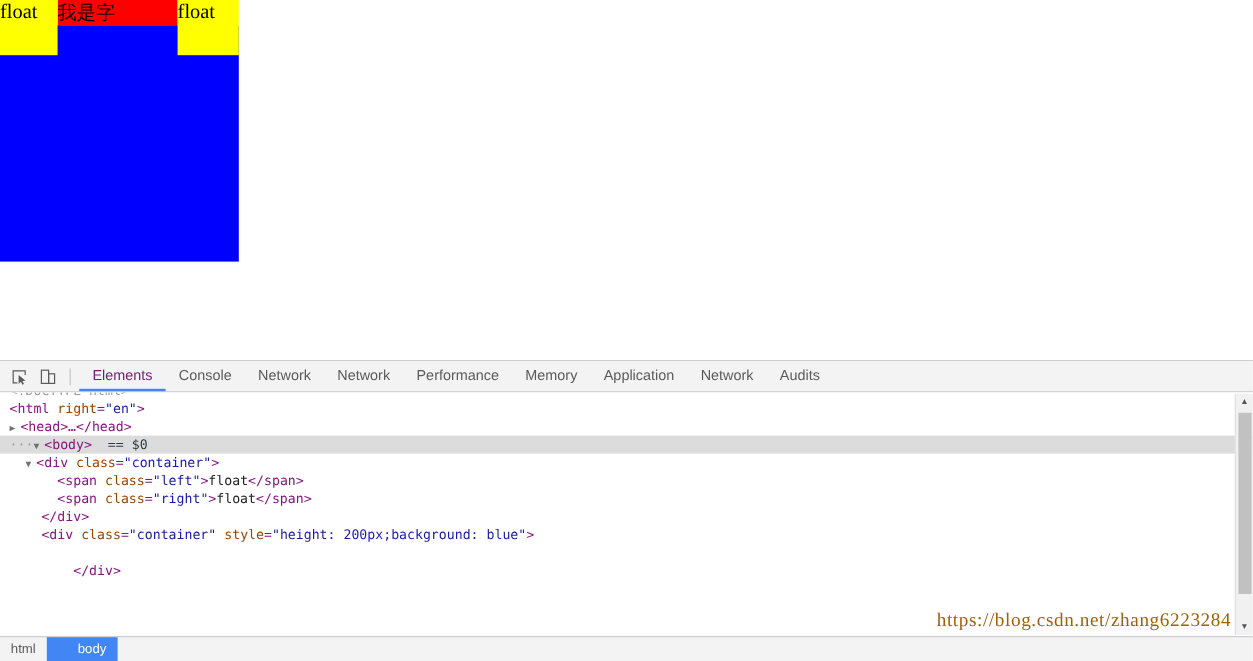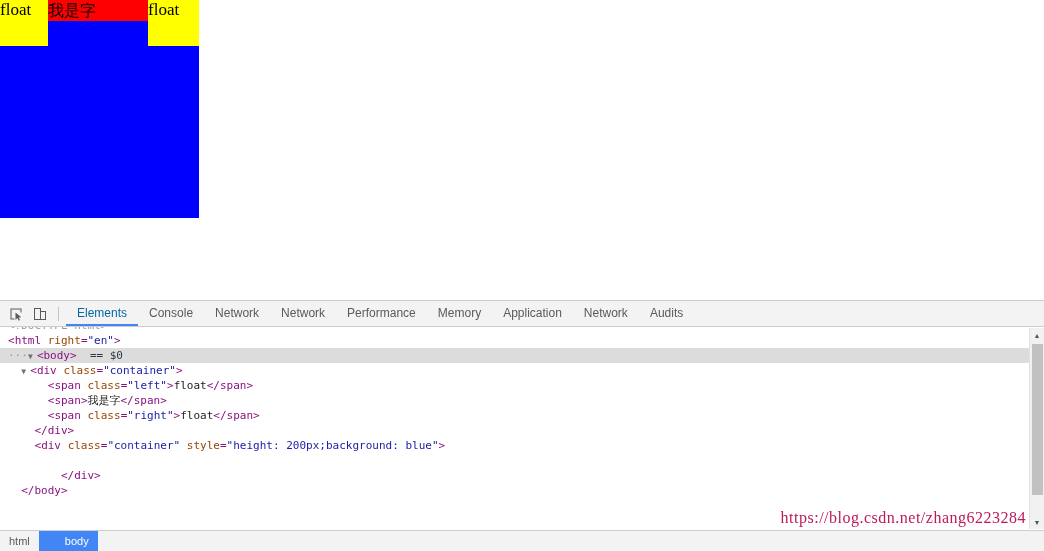--- a/index.html
+++ b/index.html
@@ -119,21 +119,21 @@
     padding: 0 11px;
     font-size: 12px;
     color: #5a5a5a;
     line-height: 25px;
     height: 25px;
     box-sizing: border-box;
     cursor: pointer;
     white-space: nowrap;
   }
   .dt-tab.active {
-    color: #0369a1;
+    color: #701a75;
     border-bottom: 2px solid #4285f4;
   }
 
   
   .dom-tree {
     position: absolute;
     left: 0;
     top: 26px;
     right: 0;
     bottom: 22px;
@@ -174,21 +174,21 @@
     cursor: pointer;
   }
 
   
   .watermark {
     position: absolute;
     right: 18px;
     bottom: 24px;
     font-family: "Liberation Serif", serif;
     font-size: 16px;
-    color: #be185d;
+    color: #a16207;
     white-space: nowrap;
     letter-spacing: 0.5px;
   }
 
   
   .vscroll {
     position: absolute;
     right: 0;
     top: 27px;
     width: 15px;
@@ -302,40 +302,39 @@
     </div>
   </div>
 
   <div class="dom-tree">
     <div class="dom-inner">
 
       <div class="node"><span class="dots">&lt;!DOCTYPE html&gt;</span></div>
 
       <div class="node"><span class="punc">&lt;</span><span class="tag">html</span> <span class="attr">right</span><span class="punc">=</span><span class="val">"en"</span><span class="punc">&gt;</span></div>
 
+      <div class="node"><span class="tri">▶</span><span class="tag">&lt;head&gt;…&lt;/head&gt;</span></div>
 
       <div class="node selected"><span class="dots">···</span><span class="tri">▼</span><span class="tag">&lt;body&gt;</span>  <span class="dollar">== $0</span></div>
 
       <div class="node">  <span class="tri">▼</span><span class="punc">&lt;</span><span class="tag">div</span> <span class="attr">class</span><span class="punc">=</span><span class="val">"container"</span><span class="punc">&gt;</span></div>
 
       <div class="node">      <span class="punc">&lt;</span><span class="tag">span</span> <span class="attr">class</span><span class="punc">=</span><span class="val">"left"</span><span class="punc">&gt;</span><span class="txt">float</span><span class="tag">&lt;/span&gt;</span></div>
 
-      <div class="node">      <span class="punc">&lt;</span><span class="tag">span</span><span class="punc">&gt;</span><span class="txt">我是字</span><span class="tag">&lt;/span&gt;</span></div>
 
       <div class="node">      <span class="punc">&lt;</span><span class="tag">span</span> <span class="attr">class</span><span class="punc">=</span><span class="val">"right"</span><span class="punc">&gt;</span><span class="txt">float</span><span class="tag">&lt;/span&gt;</span></div>
 
       <div class="node">    <span class="tag">&lt;/div&gt;</span></div>
 
       <div class="node">    <span class="punc">&lt;</span><span class="tag">div</span> <span class="attr">class</span><span class="punc">=</span><span class="val">"container"</span> <span class="attr">style</span><span class="punc">=</span><span class="val">"height: 200px;background: blue"</span><span class="punc">&gt;</span></div>
 
       <div class="node"> </div>
 
       <div class="node">        <span class="tag">&lt;/div&gt;</span></div>
 
-      <div class="node">  <span class="tag">&lt;/body&gt;</span></div>
 
 
     </div>
   </div>
 
   <div class="watermark">https://blog.csdn.net/zhang6223284</div>
 
   <div class="vscroll">
     <div class="vs-arrow vs-up">▲</div>
     <div class="vs-thumb"></div>

